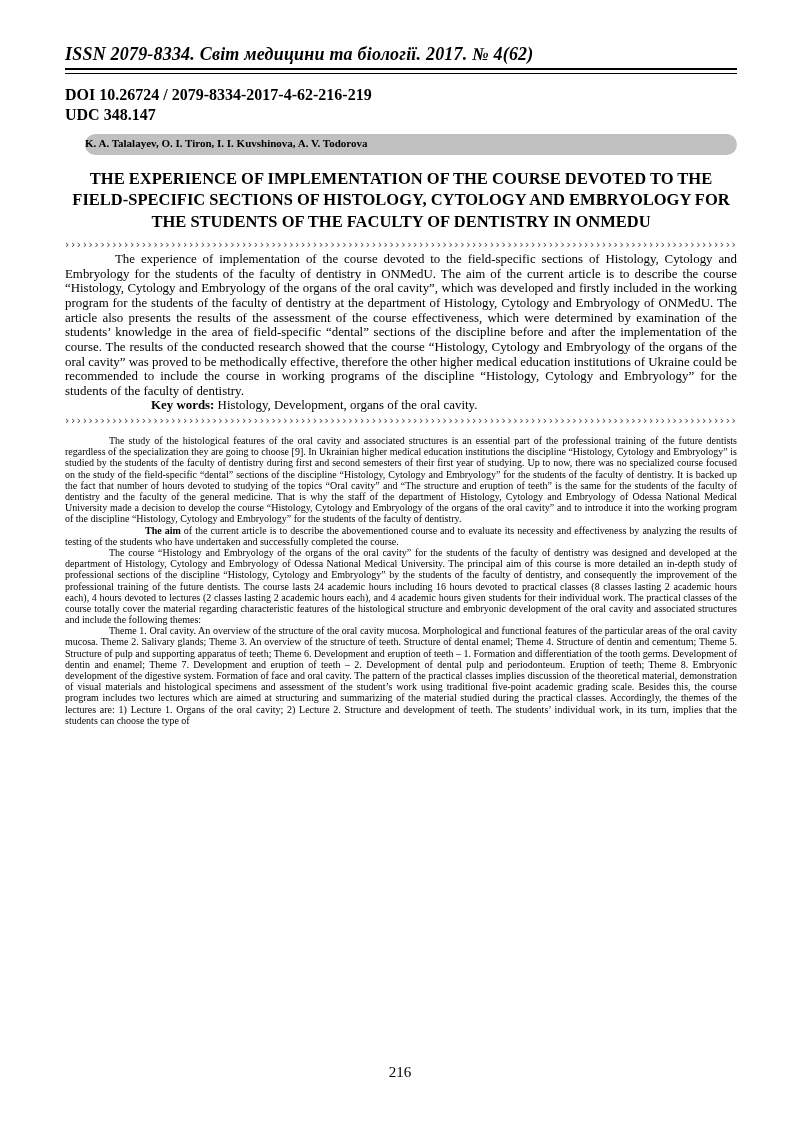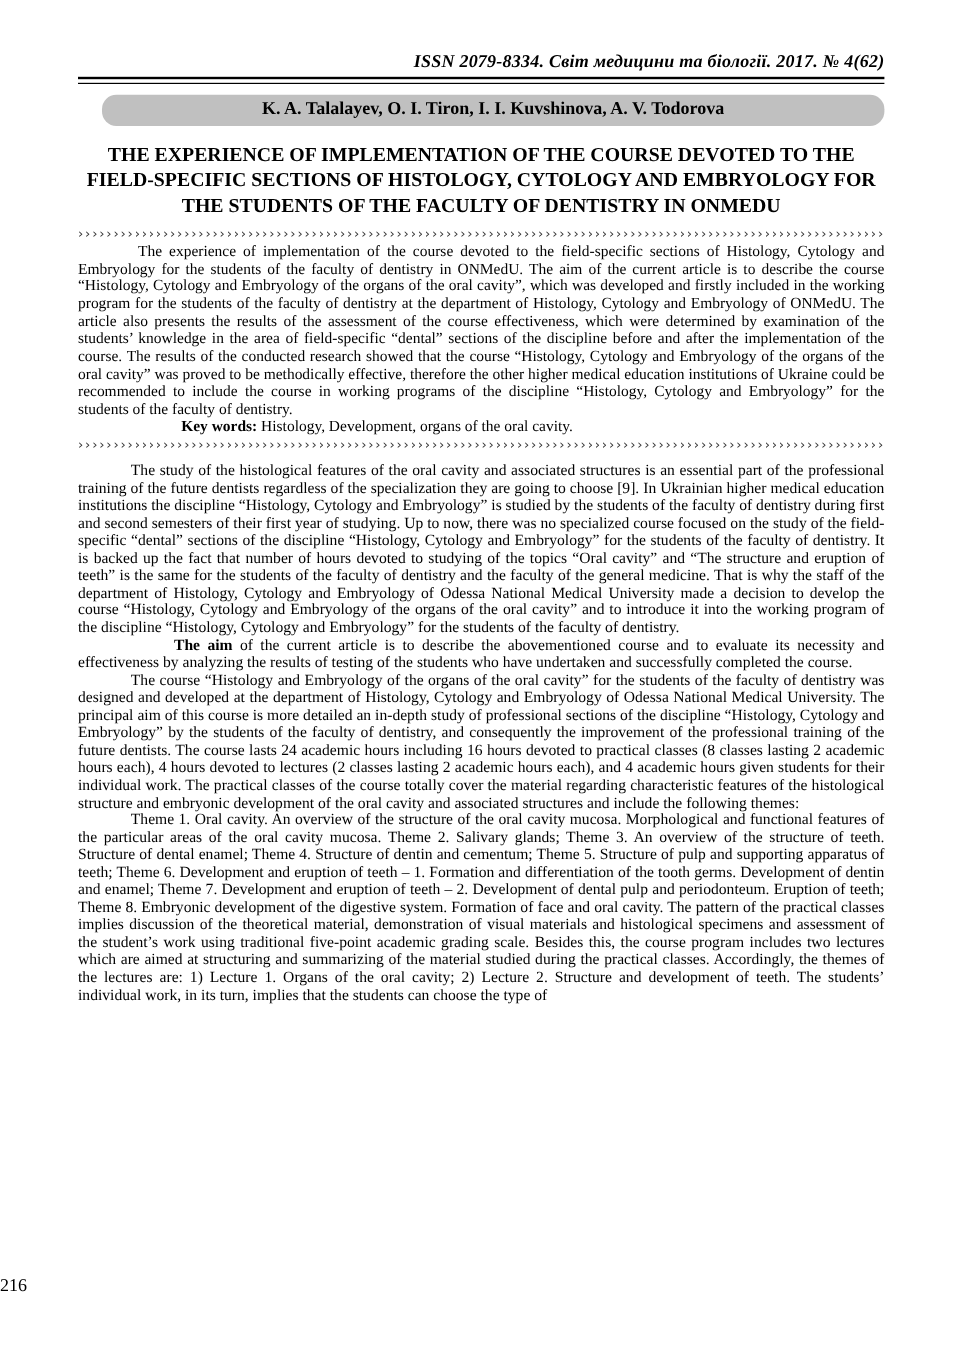--- a/index.html
+++ b/index.html
@@ -9,45 +9,43 @@
     height: 1130px;
     margin: 0 auto;
     background: #ffffff;
     box-sizing: border-box;
     padding: 44px 63px 0 65px;
     font-family: "Liberation Serif", serif;
     color: #000;
     overflow: hidden;
   }
   .journal-header {
-    font-size: 15px;
+    font-size: 18px;
     font-weight: bold;
     font-style: italic;
     letter-spacing: 0.2px;
-    text-align: right;
   }
   .double-rule {
     margin-top: 3px;
     height: 3px;
     border-top: 2.5px solid #000;
     border-bottom: 1px solid #000;
   }
   .doi-block {
     margin-top: 11px;
     font-weight: bold;
     font-size: 16px;
     line-height: 1.25;
   }
   .authors-box {
     margin-top: 9px;
     margin-left: 20px;
     background: #c0c0c0;
-    text-align: center;
     font-weight: bold;
-    font-size: 15px;
+    font-size: 11px;
     line-height: 1.25;
     padding: 3px 0 4px 0;
     border-radius: 12px;
   }
   .article-title {
     margin-top: 13px;
     text-align: center;
     font-weight: bold;
     font-size: 16.5px;
     line-height: 1.3;
@@ -68,40 +66,45 @@
     margin-top: 2px;
     font-size: 12.9px;
     line-height: 1.135;
     text-align: justify;
   }
   .abstract p { margin: 0; text-indent: 50px; }
   .keywords { margin: 0; text-indent: 50px; }
   .bold { font-weight: bold; margin-left: 36px; }
   .body-text {
     margin-top: 9px;
-    font-size: 13px;
+    font-size: 10px;
     line-height: 1.12;
     text-align: justify;
   }
   .body-text p { margin: 0; text-indent: 44px; }
   .page-number {
     position: absolute;
     left: 0; right: 0;
     top: 1064px;
+    text-align: center;
     font-size: 15px;
   }
 </style>
 </head>
 <body>
 
 <div class="page">
 
   <div class="journal-header">ISSN 2079-8334. Світ медицини та біології. 2017. № 4(62)</div>
   <div class="double-rule"></div>
 
+  <div class="doi-block">
+    <div>DOI 10.26724 / 2079-8334-2017-4-62-216-219</div>
+    <div>UDC 348.147</div>
+  </div>
 
   <div class="authors-box" style="background-color: rgb(192, 192, 192);">
     <div>K. A. Talalayev, O. I. Tiron, I. I. Kuvshinova, A. V. Todorova</div>
   </div>
 
   <div class="article-title">THE EXPERIENCE OF IMPLEMENTATION OF THE COURSE DEVOTED TO THE FIELD-SPECIFIC SECTIONS OF HISTOLOGY, CYTOLOGY AND EMBRYOLOGY FOR THE STUDENTS OF THE FACULTY OF DENTISTRY IN ONMEDU</div>
 
   <div class="zigzag top">››››››››››››››››››››››››››››››››››››››››››››››››››››››››››››››››››››››››››››››››››››››››››››››››››››››››››››››››››››››››››››››››››››››››››››››››››››››››››››››››››››››››››››››››››››››››››››››››››››››››››››››››››››››››››››››››››››››››››››››››</div>
 
   <div class="abstract">

